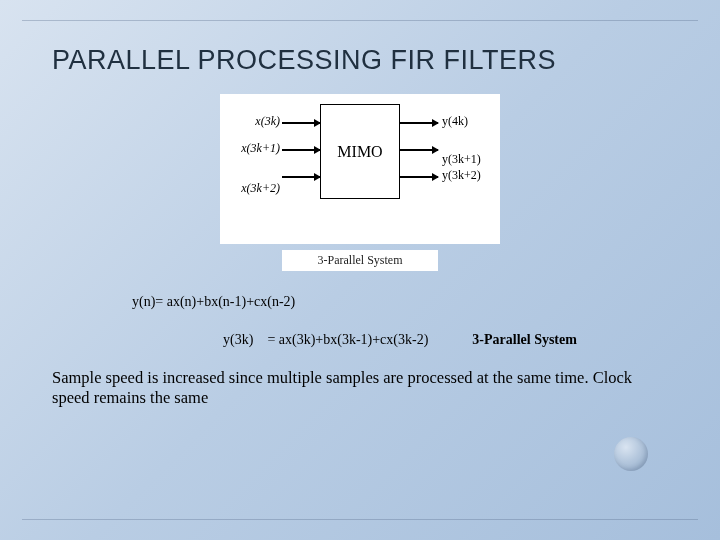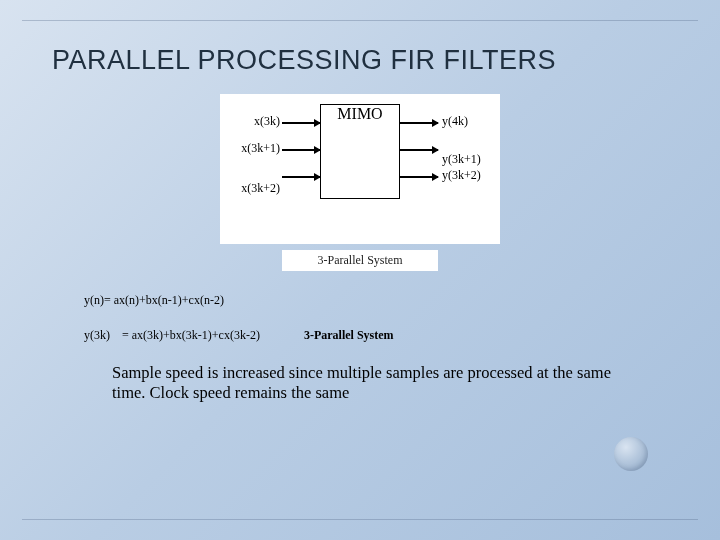--- a/index.html
+++ b/index.html
@@ -34,21 +34,21 @@
     position: relative;
     width: 280px; height: 150px;
     background: #fff;
   }
   .mimo-box {
     position: absolute;
     left: 100px; top: 10px;
     width: 80px; height: 95px;
     border: 1.5px solid #000;
     background: #fff;
-    display: flex; justify-content: center;
+    display: flex; align-items: center; justify-content: center;
     font-size: 16px;
   }
   .arrow {
     position: absolute;
     height: 1.5px; background: #000;
   }
   .arrow::after {
     content: "";
     position: absolute;
     right: -1px; top: -3.5px;
@@ -56,46 +56,45 @@
     border-top: 4px solid transparent;
     border-bottom: 4px solid transparent;
   }
   .al { left: 62px; width: 38px; }
   .ar { left: 180px; width: 38px; }
   .r1 { top: 28px; } .r2 { top: 55px; } .r3 { top: 82px; }
   .siglabel {
     position: absolute;
     font-size: 12px;
   }
-  .sl-l { text-align: right; width: 56px; left: 4px; }
+  .sl-l { text-align: right; width: 56px; left: 4px; font-style: italic; }
   .sl-r { left: 222px; }
   .caption-wrap {
     width: 100%; display: flex; justify-content: center;
     margin-bottom: 22px;
   }
   .caption {
     background: #fff;
     font-size: 12px;
     padding: 3px 36px;
     color: #222;
   }
   .eqblock {
-    font-size: 12px;
-    margin-left: 32px;
+    font-size: 14px;
+    margin-left: 80px;
     margin-bottom: 20px;
     line-height: 1.25;
   }
-  .eqrow { display: flex; }
+  .eqrow { display: flex; justify-content: center; }
   .syslabel {
     font-weight: bold;
     margin-left: 44px;
   }
   .note {
     font-size: 16.5px;
-    margin-left: 60px;
     margin-right: 20px;
     line-height: 1.2;
   }
   .orb {
     position: absolute;
     right: 50px; bottom: 48px;
     width: 34px; height: 34px;
     border-radius: 50%;
     background: radial-gradient(circle at 35% 30%, #d9e4f1 0%, #b4c7dd 45%, #90aac8 100%);
     box-shadow: inset -2px -2px 4px rgba(60,80,110,0.25);

